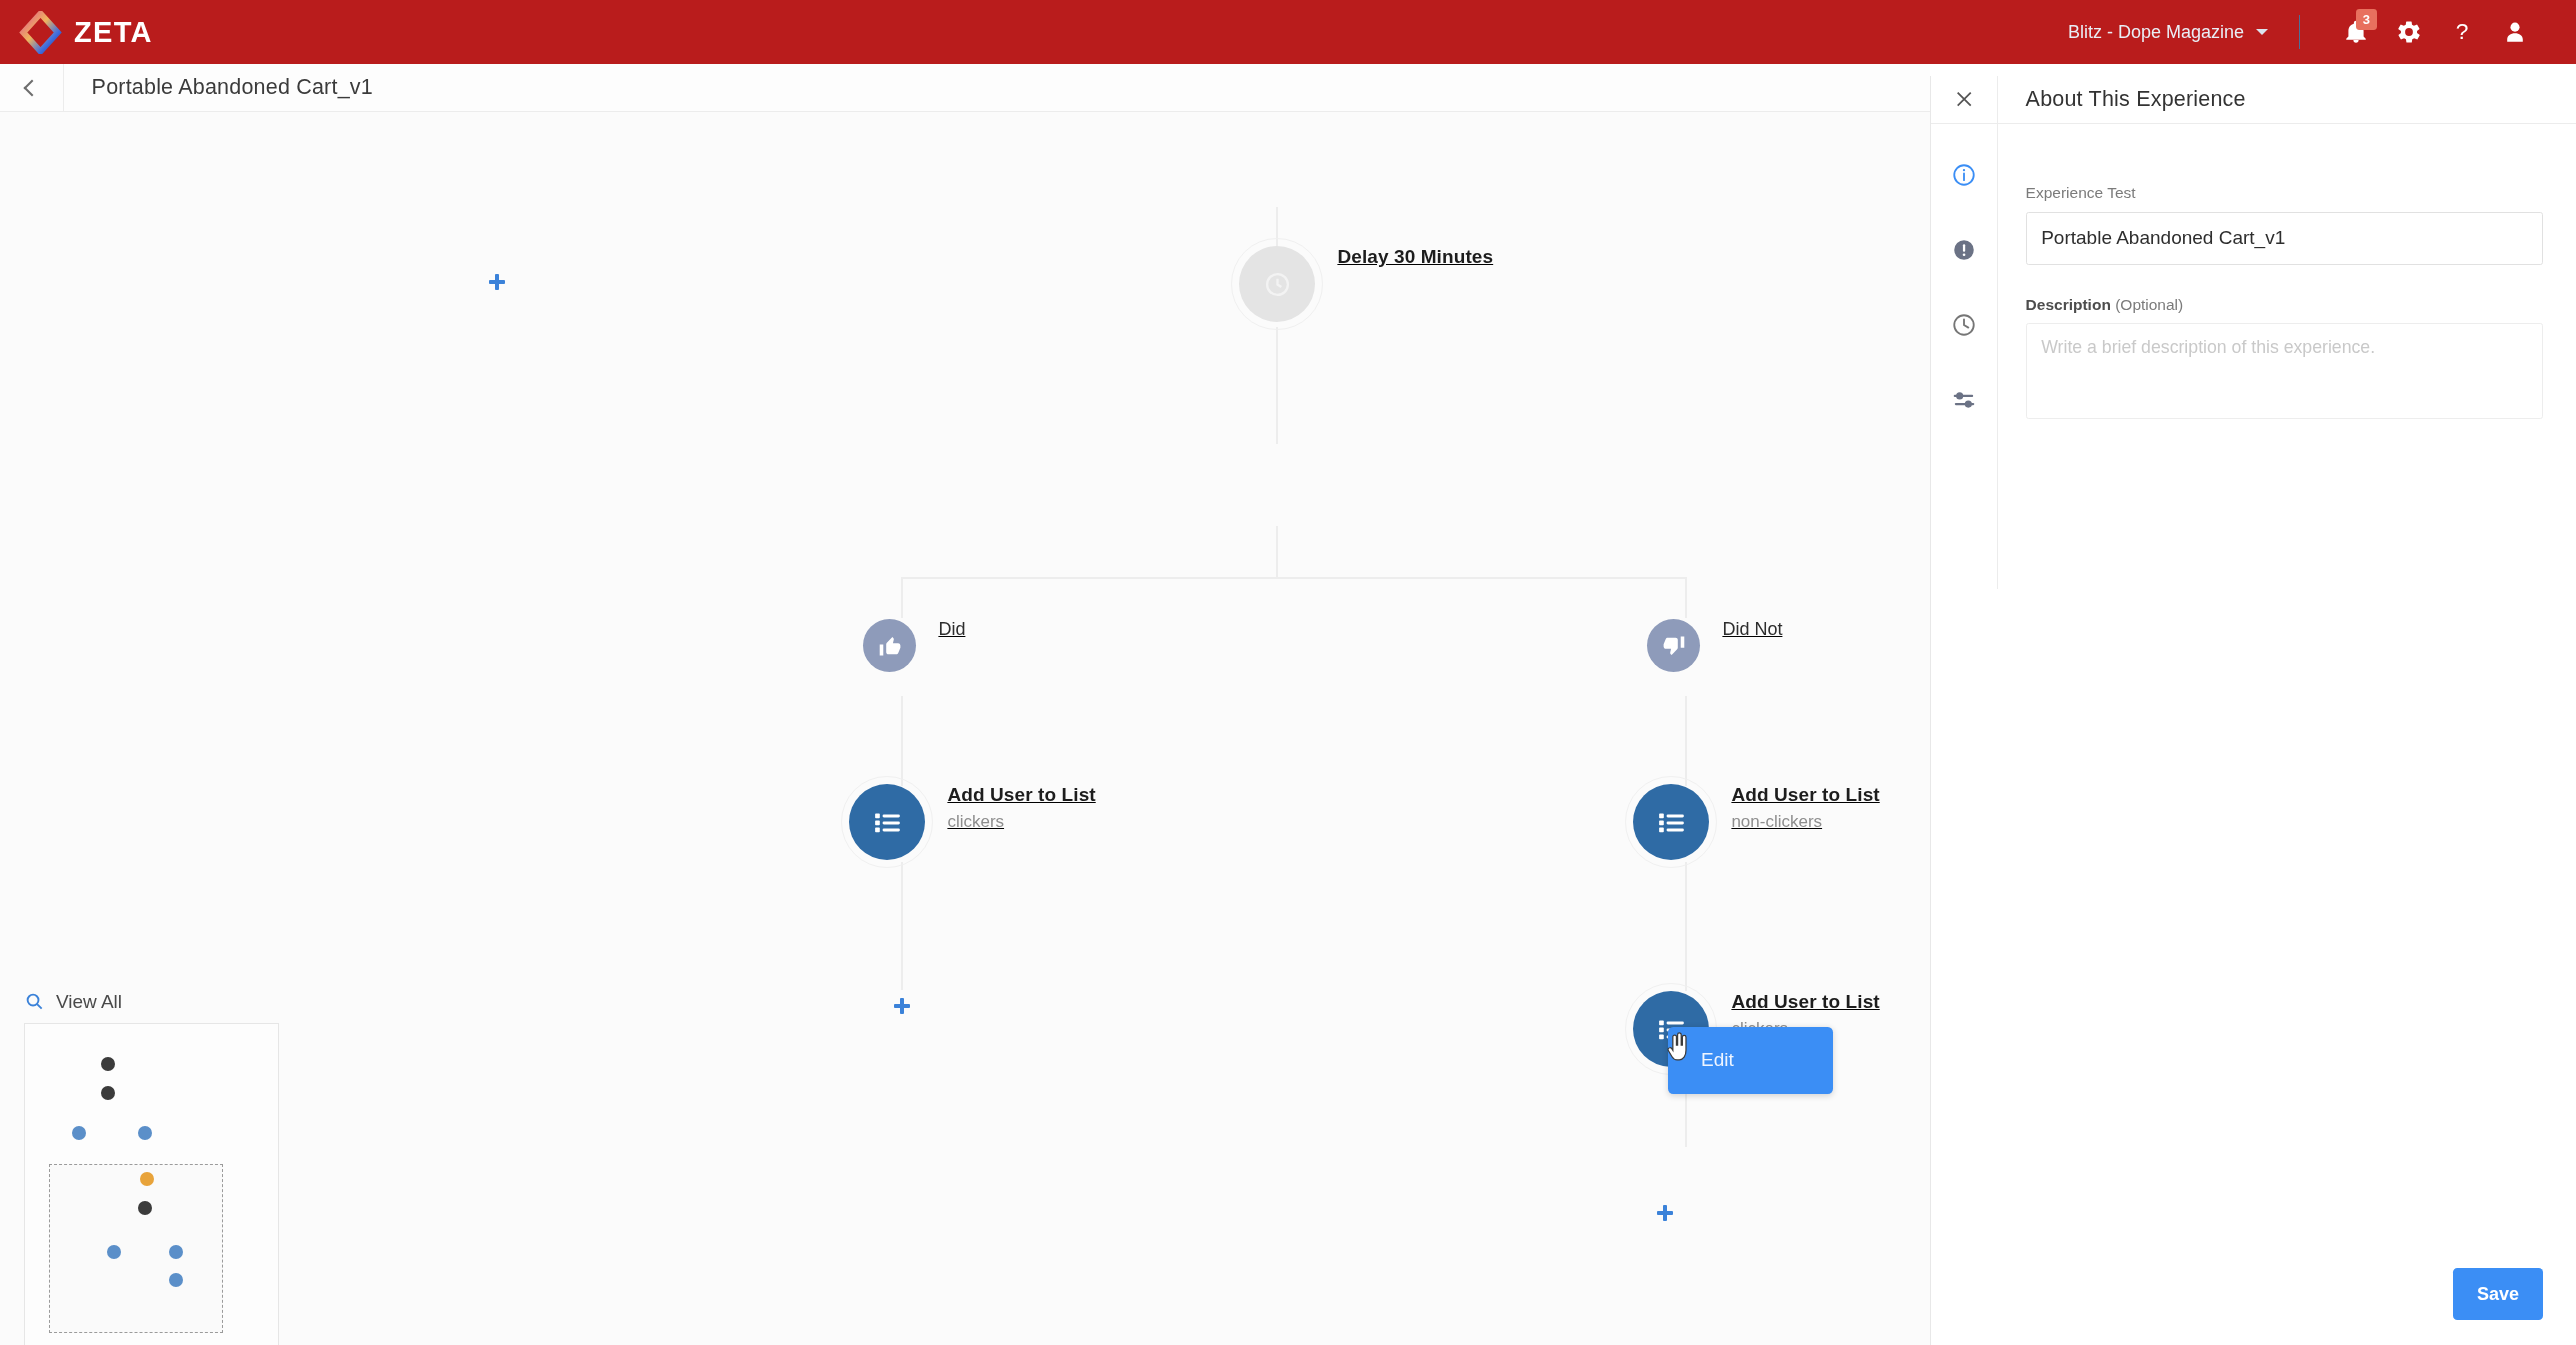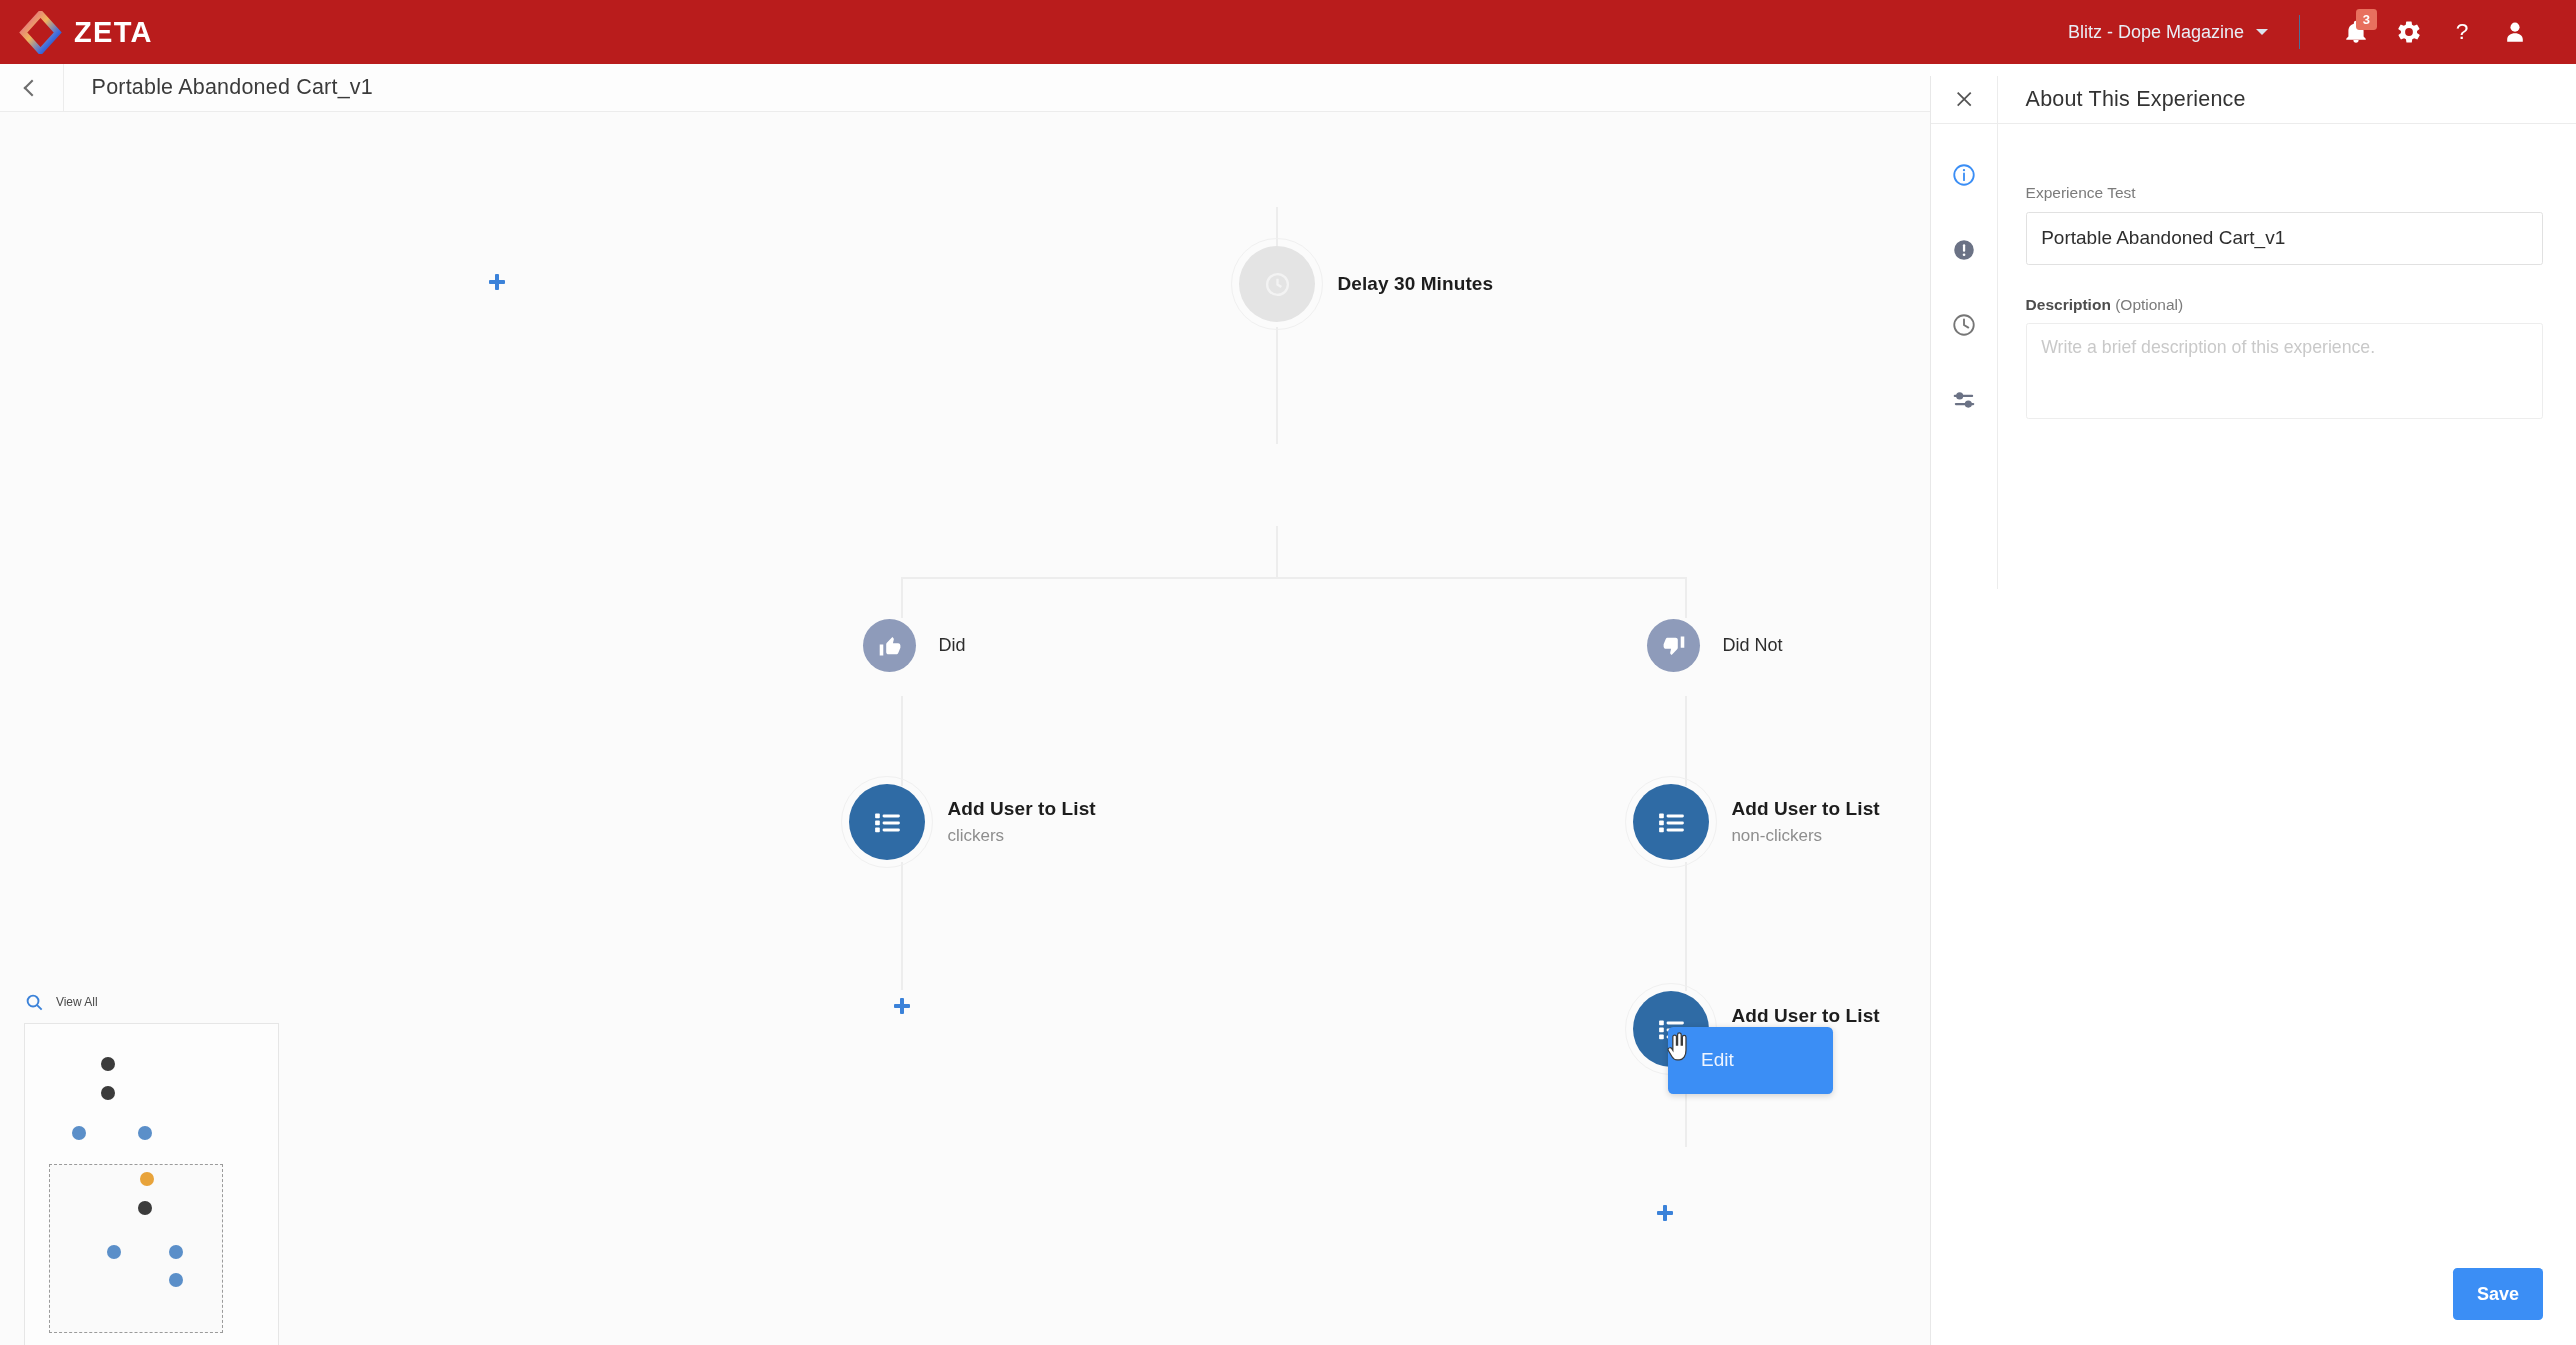--- a/index.html
+++ b/index.html
@@ -74,21 +74,21 @@
     font-size: 21.5px; color: #3b3b3b; padding-left: 27.6px; letter-spacing: 0.2px;
   }
 
   
   .canvas {
     position: absolute; top: 112px; left: 0;
     width: 1930px; height: 1234px;
     background: #fbfbfb;
     overflow: hidden;
   }
-  .node { position: absolute; display: flex; align-items: center; }
+  .node { position: absolute; display: flex; align-items: flex-start; text-decoration: underline; }
   .ncircle {
     width: 76px; height: 76px; border-radius: 50%;
     display: flex; align-items: center; justify-content: center;
     flex: none; position: relative;
   }
   .ncircle.ring::after {
     content: ""; position: absolute;
     top: -7.8px; left: -7.8px; right: -7.8px; bottom: -7.8px;
     border-radius: 50%; border: 1.7px solid #f0f0f0;
   }
@@ -132,21 +132,21 @@
     position: absolute; z-index: 30;
     width: 29px; height: 34px;
   }
 
   
   .minimap-wrap { position: absolute; left: 24px; bottom: 0; z-index: 15; }
   .mm-head {
     display: flex; align-items: center; gap: 11.2px;
     padding-bottom: 10.3px;
   }
-  .mm-head span { font-size: 12px; color: #4a4a4a; }
+  .mm-head span { font-size: 19px; color: #4a4a4a; }
   .mm-box {
     width: 255px; height: 323px;
     background: #fdfdfd;
     border: 0.9px solid #e6e6e6;
     position: relative;
   }
   .mm-dot { position: absolute; width: 13.8px; height: 13.8px; border-radius: 50%; }
   .mm-view {
     position: absolute; border: 1.7px dashed #9b9b9b; background: rgba(0,0,0,0.012);
   }

